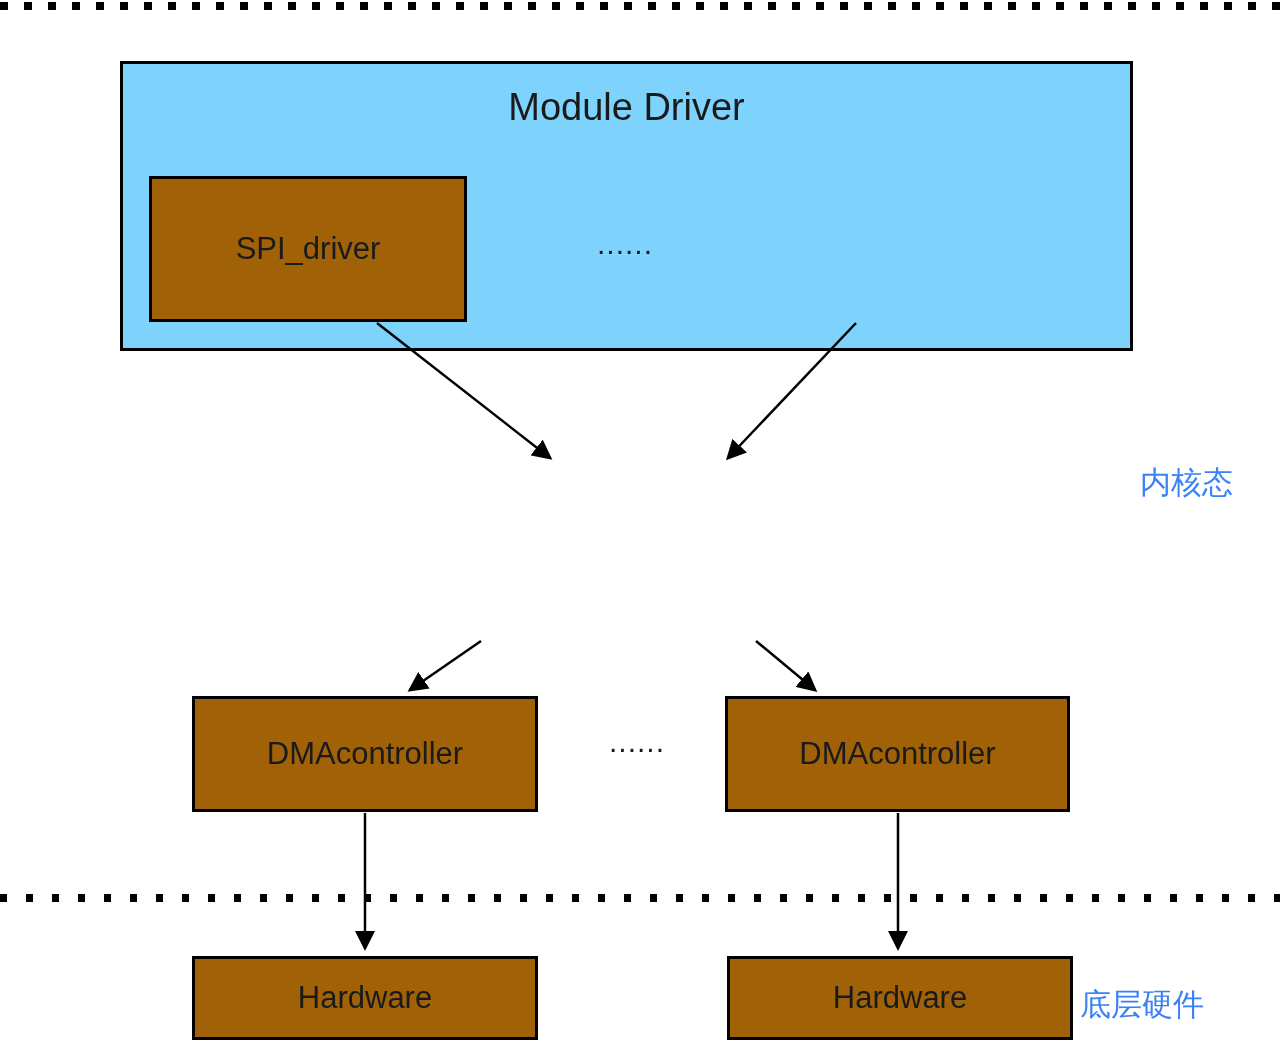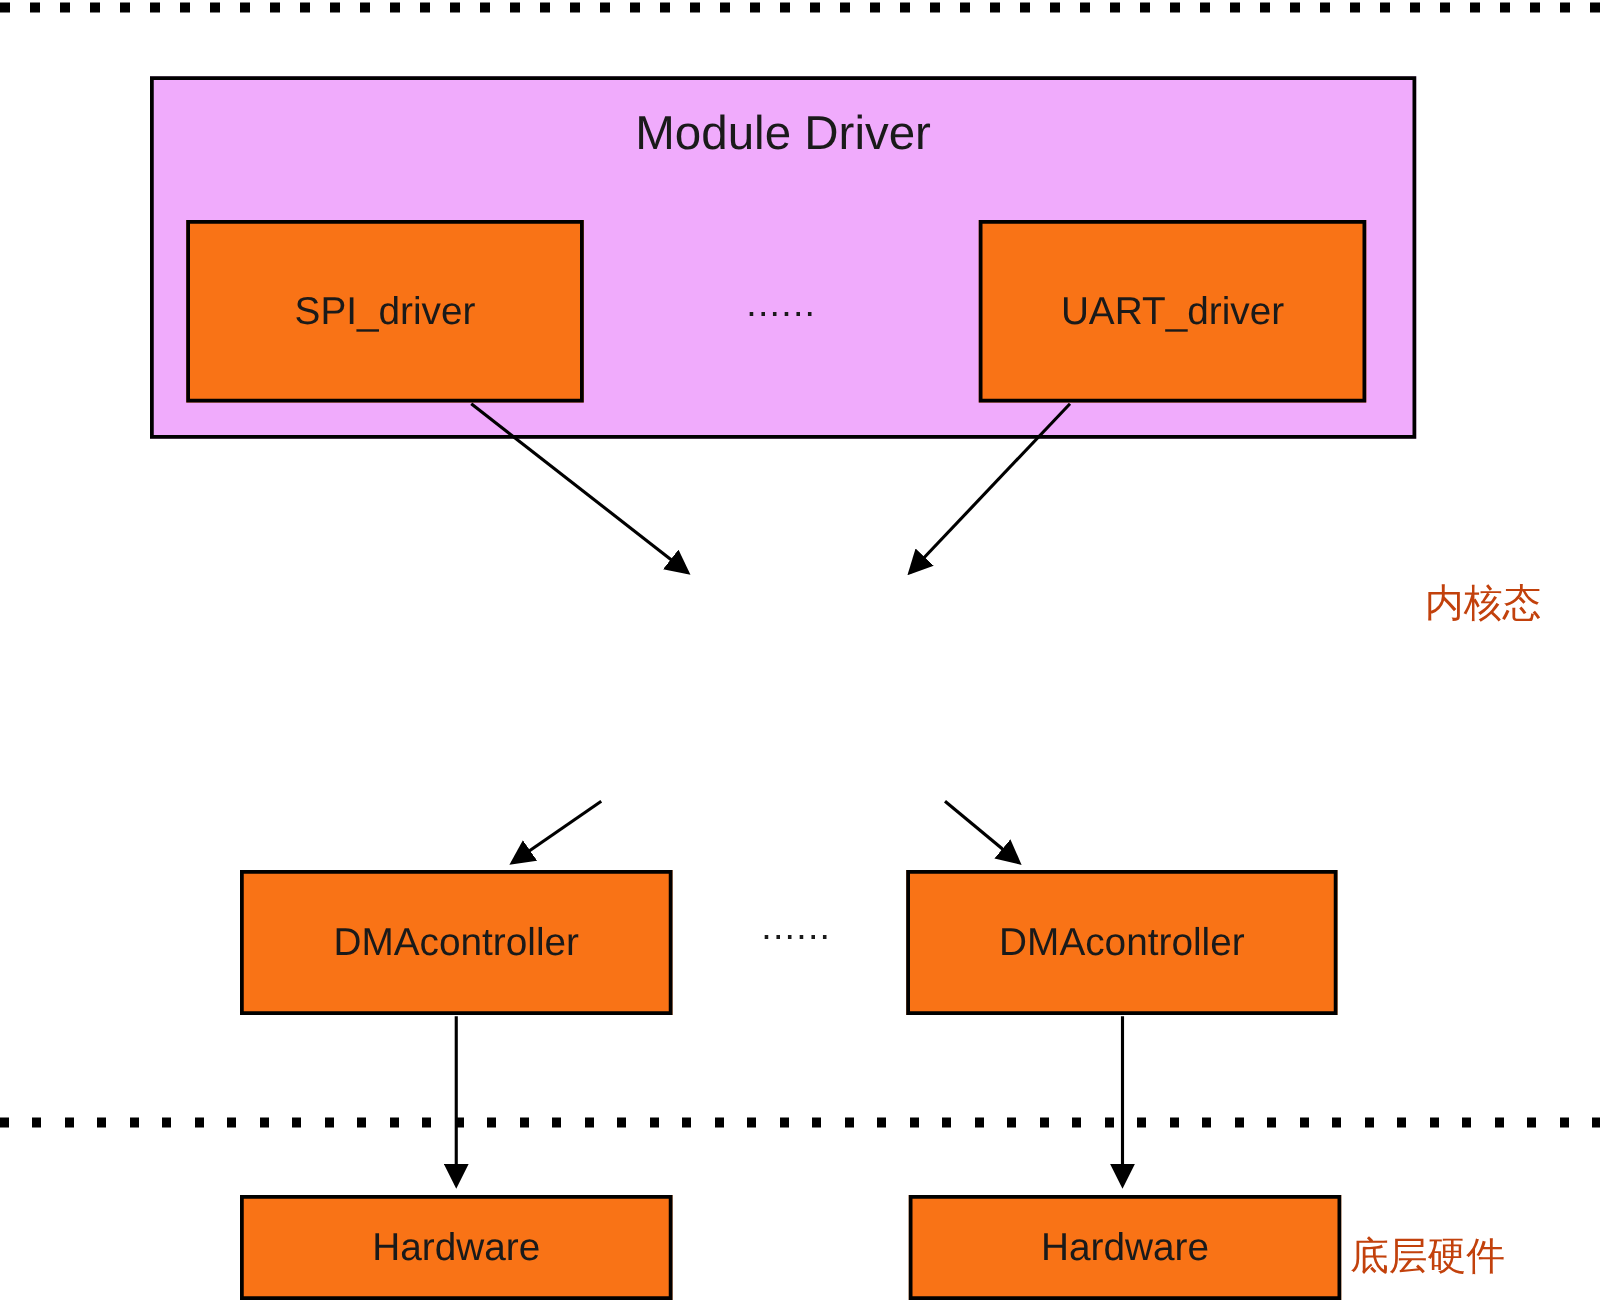--- a/index.html
+++ b/index.html
@@ -16,29 +16,29 @@
   .dotted-line {
     position: absolute; left: 0; width: 1280px; height: 8px;
     background: repeating-linear-gradient(90deg, #000 0 8px, transparent 8px 24px);
   }
   .dotted-top { top: 2px; }
   .dotted-bottom { top: 894px; background: repeating-linear-gradient(90deg, #000 0 7px, transparent 7px 26px); }
 
   .box {
     position: absolute;
     border: 3px solid #000;
-    background: #f97316;
+    background: #a16207;
     display: flex; align-items: center; justify-content: center;
     font-size: 31px;
     color: #1a1a1a;
   }
   .group-box {
     position: absolute;
     border: 3px solid #000;
-    background: #f0abfc;
+    background: #7dd3fc;
   }
   .group-title {
     text-align: center;
     font-size: 38px;
     margin-top: 22px;
     color: #1a1a1a;
   }
 
   .module-box { left: 120px; top: 61px; width: 1013px; height: 290px; }
   .spi-box  { left: 149px; top: 176px; width: 318px; height: 146px; }
@@ -58,21 +58,21 @@
     letter-spacing: 1px;
     text-align: center;
     color: #1a1a1a;
   }
   .ellipsis-top { left: 560px; top: 226px; width: 130px; }
   .ellipsis-mid { left: 577px; top: 724px; width: 120px; }
 
   .side-label {
     position: absolute;
     font-size: 31px;
-    color: #c2410c;
+    color: #3b82f6;
     white-space: nowrap;
   }
   .kernel-label   { left: 1140px; top: 462px; }
   .hardware-label { left: 1080px; top: 984px; }
 
   svg.arrows { position: absolute; inset: 0; pointer-events: none; }
 </style>
 </head>
 <body>
 
@@ -84,23 +84,20 @@
   <div class="group-box module-box">
     <div class="group-title">Module Driver</div>
   </div>
 
   <div class="box spi-box">
     <span>SPI_driver</span>
   </div>
 
   <div class="ellipsis ellipsis-top">......</div>
 
-  <div class="box uart-box">
-    <span>UART_driver</span>
-  </div>
 
 
   <div class="side-label kernel-label">内核态</div>
 
   <div class="box dmac-left">
     <span>DMAcontroller</span>
   </div>
 
   <div class="ellipsis ellipsis-mid">......</div>
 

